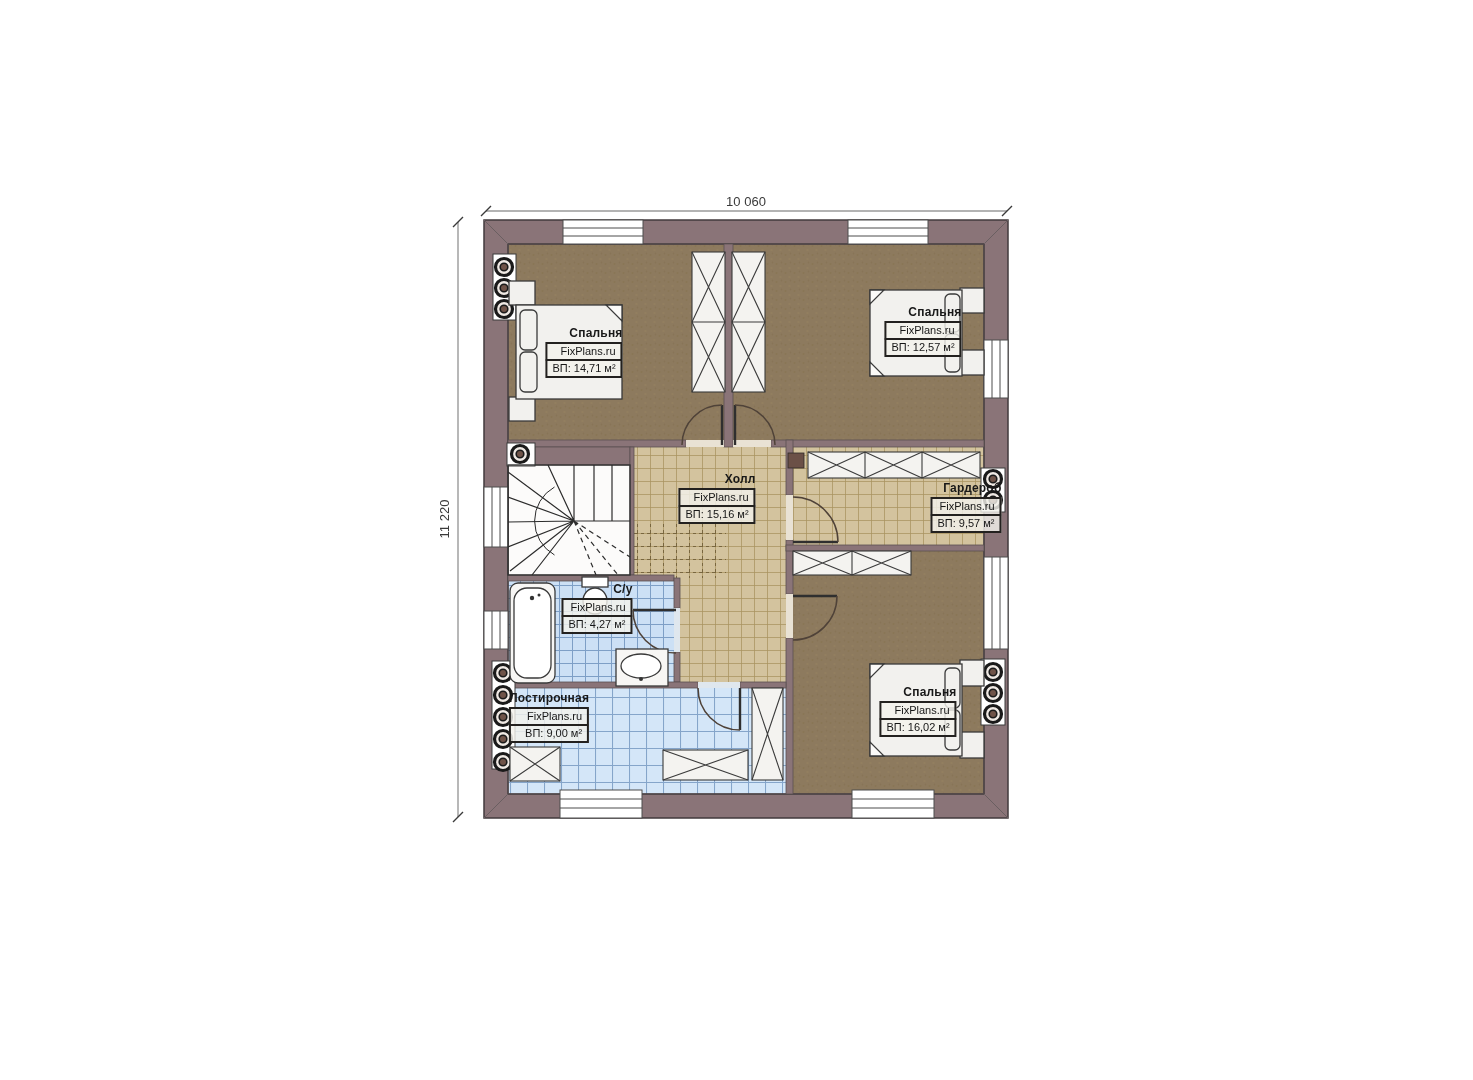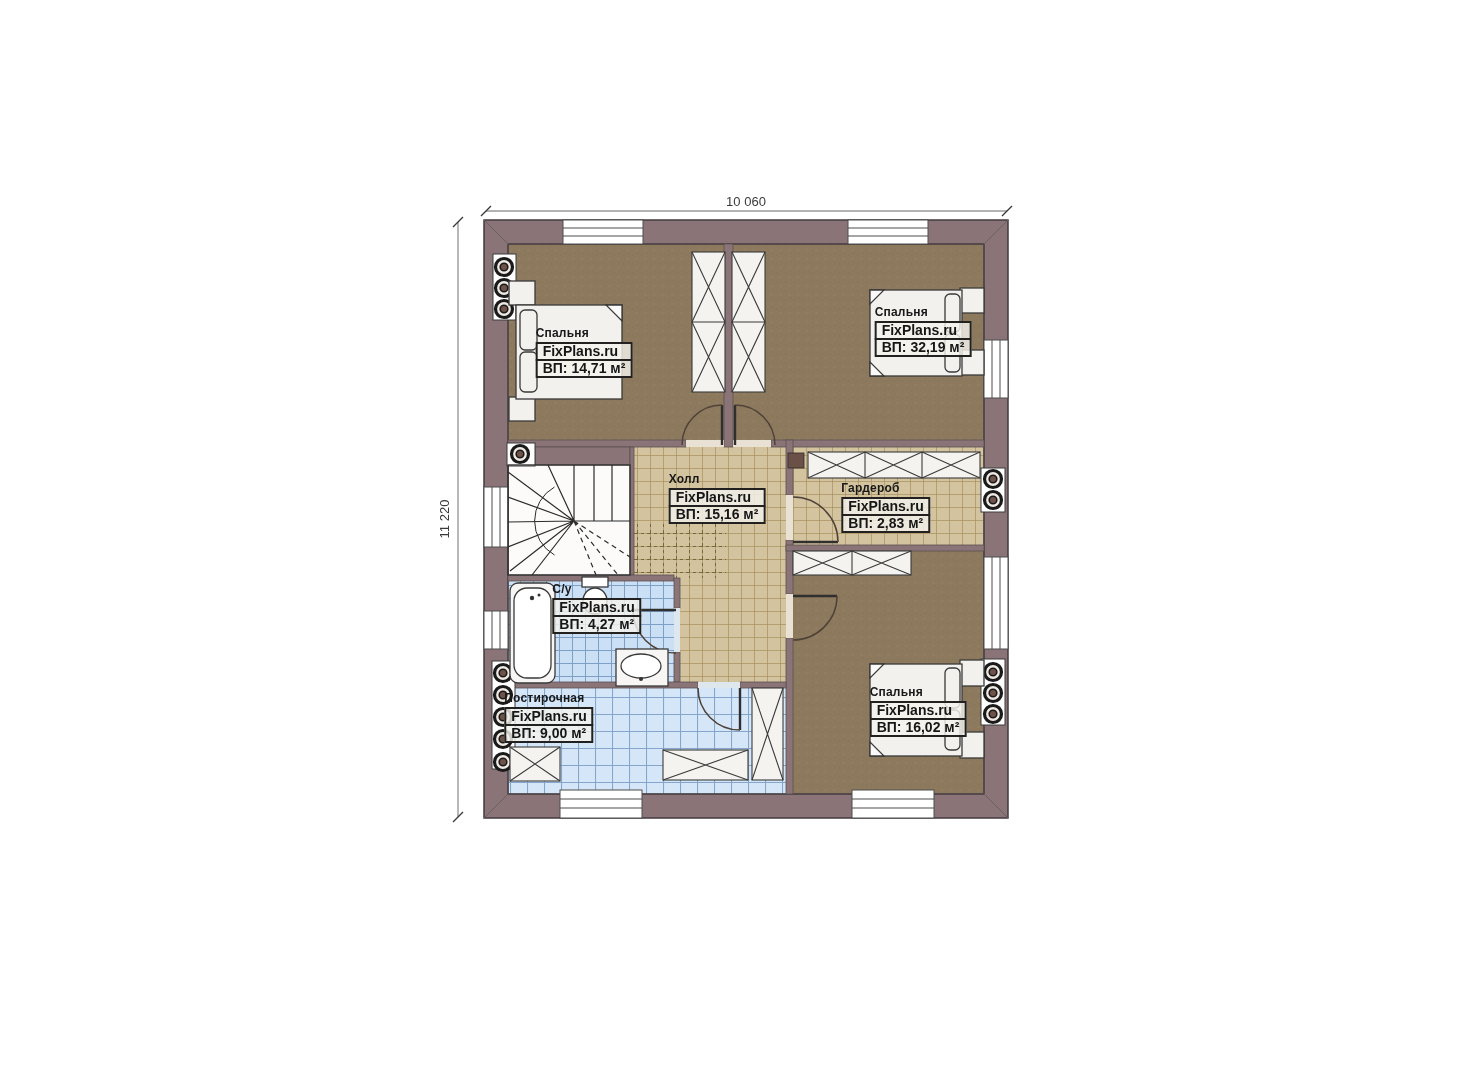--- a/index.html
+++ b/index.html
@@ -1,23 +1,23 @@
 <!DOCTYPE html>
 <html><head>
 <meta charset="utf-8">
 <style>
   html,body{margin:0;padding:0;background:#ffffff;}
   .stage{position:relative;width:1473px;height:1080px;background:#ffffff;overflow:hidden;
          font-family:"Liberation Sans",sans-serif;}
   .stage svg{position:absolute;left:0;top:0;}
-  .room-label{position:absolute;transform:translate(-50%,-50%);text-align:left;z-index:5;
+  .room-label{position:absolute;transform:translate(-50%,-50%);text-align:right;z-index:5;
               white-space:nowrap;}
   .room-label .rname{font-size:12px;font-weight:bold;color:#181818;margin-bottom:2px;letter-spacing:.2px;}
   .room-label .lbox{display:block;border:2px solid #23211f;background:rgba(243,241,235,.82);
-                    font-size:14px;color:#161616;padding:0 5px;line-height:15px;font-weight:bold;}
+                    font-size:11px;color:#161616;padding:0 5px;line-height:15px;}
   .room-label .lbox + .lbox{margin-top:-2px;}
   .dim{position:absolute;font-size:13px;color:#3a3a3a;z-index:4;}
   .dim-top{left:746px;top:194px;transform:translate(-50%,0);}
   .dim-left{left:444px;top:519px;transform:translate(-50%,-50%) rotate(-90deg);}
 </style>
 </head>
 <body>
 
 <div class="stage">
 
@@ -292,33 +292,33 @@
 
 <div class="room-label" style="left:584px;top:352px">
   <div class="rname">Спальня</div>
   <div class="lbox">FixPlans.ru</div>
   <div class="lbox">ВП: 14,71 м²</div>
 </div>
 
 <div class="room-label" style="left:923px;top:331px">
   <div class="rname">Спальня</div>
   <div class="lbox">FixPlans.ru</div>
-  <div class="lbox">ВП: 32,19 м²</div>
+  <div class="lbox">ВП: 12,57 м²</div>
 </div>
 
 <div class="room-label" style="left:717px;top:498px">
   <div class="rname">Холл</div>
   <div class="lbox">FixPlans.ru</div>
   <div class="lbox">ВП: 15,16 м²</div>
 </div>
 
-<div class="room-label" style="left:886px;top:507px">
+<div class="room-label" style="left:966px;top:507px">
   <div class="rname">Гардероб</div>
   <div class="lbox">FixPlans.ru</div>
-  <div class="lbox">ВП: 2,83 м²</div>
+  <div class="lbox">ВП: 9,57 м²</div>
 </div>
 
 <div class="room-label" style="left:597px;top:608px">
   <div class="rname">С/у</div>
   <div class="lbox">FixPlans.ru</div>
   <div class="lbox">ВП: 4,27 м²</div>
 </div>
 
 <div class="room-label" style="left:549px;top:717px">
   <div class="rname">Постирочная</div>

